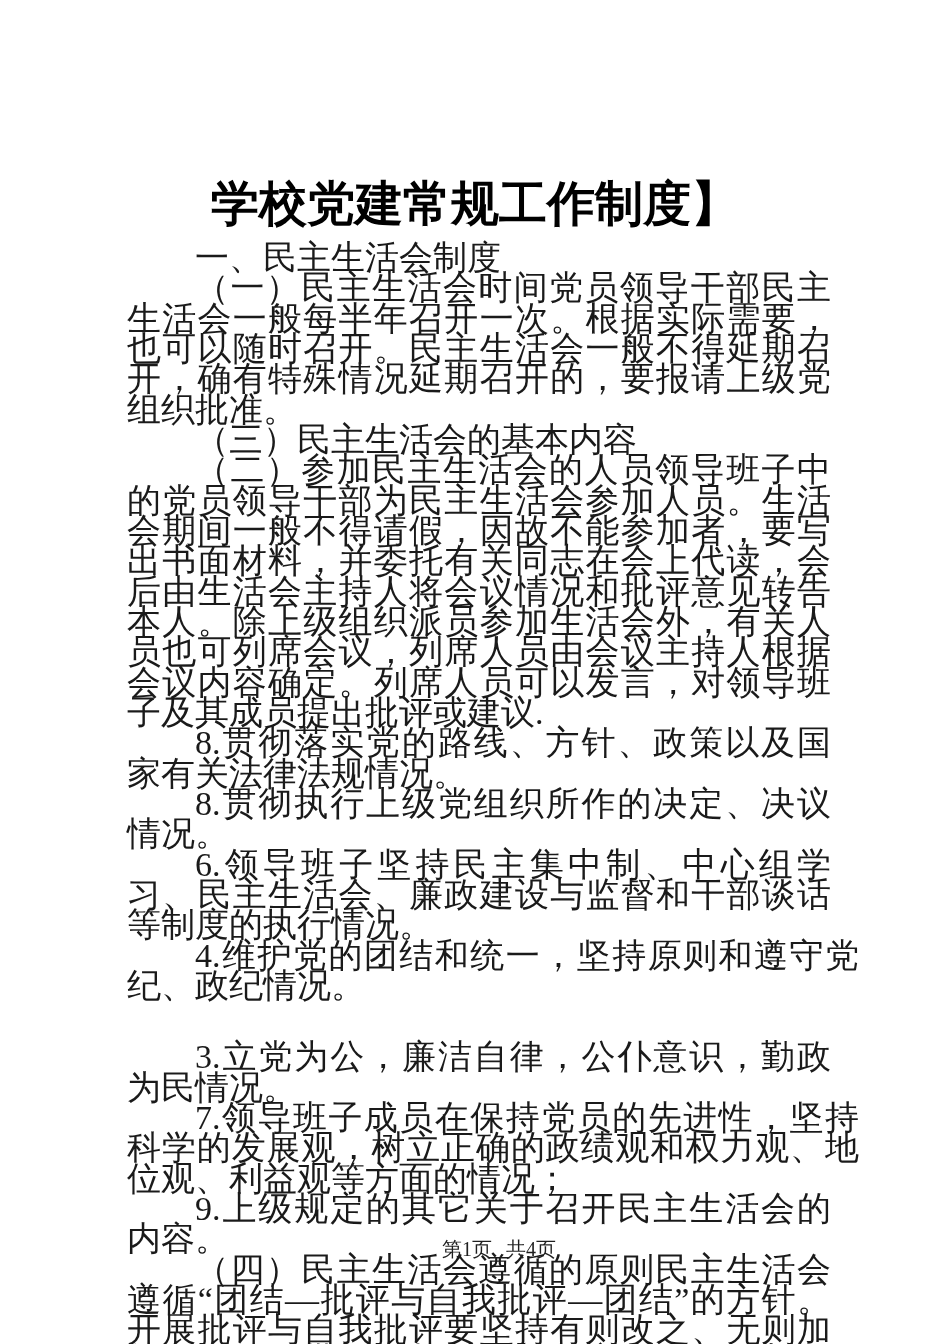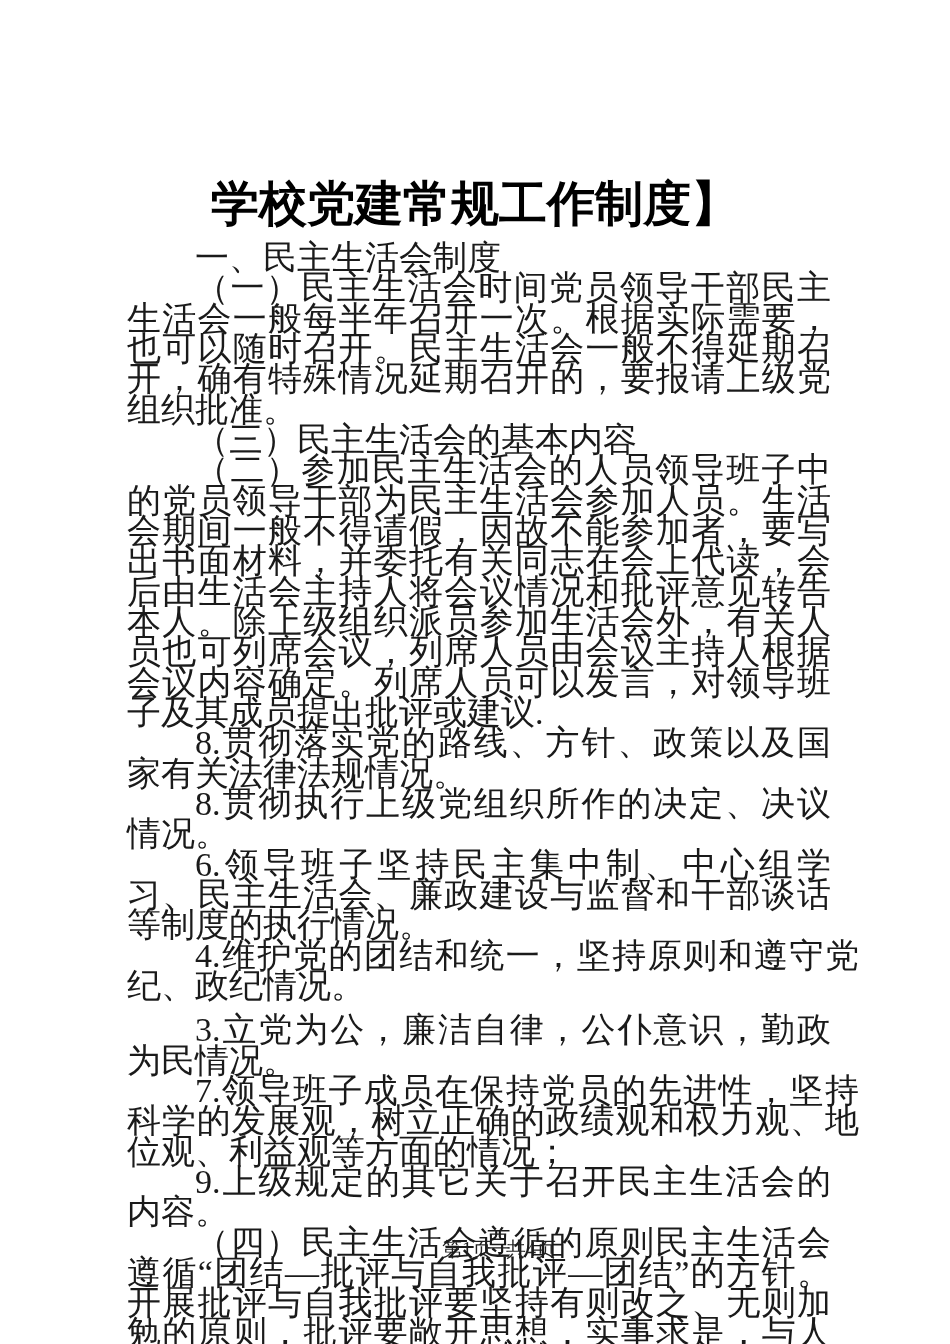--- a/index.html
+++ b/index.html
@@ -31,21 +31,21 @@
     color: #1a1a1a;
   }
   .para {
     text-align: justify;
     text-indent: 2em;
     min-height: 30.33px;
   }
   
   .para.overhang { width: 732px; }
   
-  .para.gap-after { margin-bottom: 14px; }
+  .para.gap-after { margin-bottom: 41px; }
   .page-footer {
     position: absolute;
     top: 1237px;
     left: 127px;
     width: 704px;
     padding-left: 40px;
     text-align: center;
     font-size: 20px;
     line-height: 24px;
     color: #1f1f1f;

